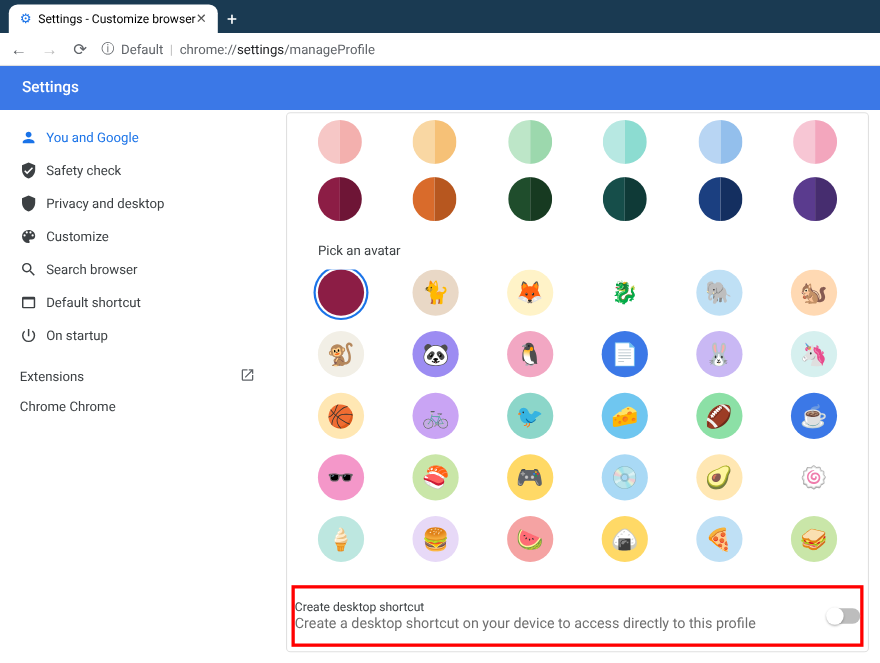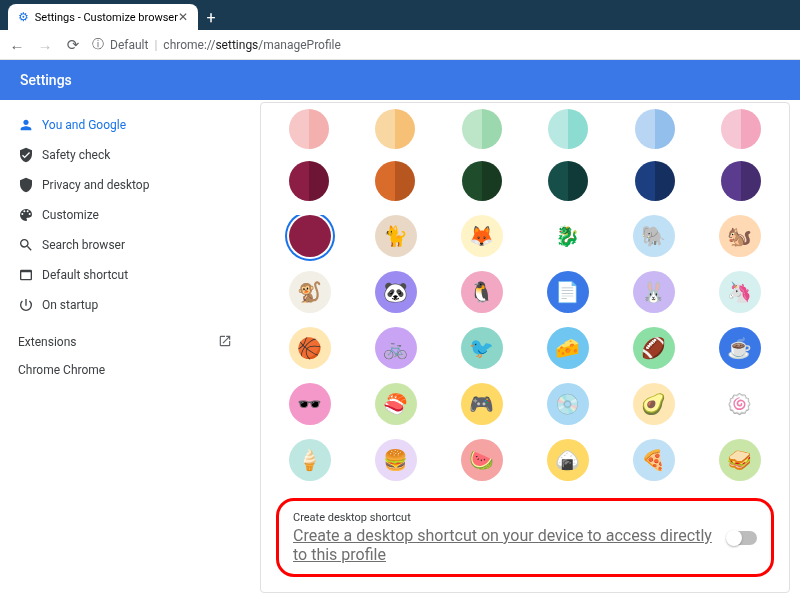--- a/index.html
+++ b/index.html
@@ -43,24 +43,24 @@
 .color-swatch { width: 40px; height: 40px; border-radius: 50%; position: relative; overflow: hidden; cursor: pointer; }
 .color-swatch .half-l { position: absolute; left: 0; top: 0; width: 50%; height: 100%; }
 .color-swatch .half-r { position: absolute; right: 0; top: 0; width: 50%; height: 100%; }
 
 .section-label { font-size: 12px; color: #3c4043; padding: 6px 28px 10px 28px; }
 .avatars { padding: 0 28px; flex: 1; overflow-y: auto; }
 .avatar-row { display: flex; justify-content: space-between; margin-bottom: 14px; }
 .avatar { width: 42px; height: 42px; border-radius: 50%; cursor: pointer; position: relative; background: #eee; display: flex; align-items: center; justify-content: center; font-size: 20px; }
 .avatar.selected { box-shadow: 0 0 0 2px #fff, 0 0 0 4px #1a73e8; }
 
-.shortcut-row { margin: 15px; border: 3px solid #ff0000; border-radius: 18px; padding: 10px 14px; display: flex; align-items: center; }
+.shortcut-row { margin: 4px; border: 3px solid #ff0000; border-radius: 0; padding: 10px 0; display: flex; align-items: center; }
 .shortcut-row .texts { flex: 1; }
 .shortcut-row .t1 { font-size: 11px; color: #3c4043; }
-.shortcut-row .t2 { font-size: 16px; color: #6f6f6f; margin-top: 2px; text-decoration: underline; }
+.shortcut-row .t2 { font-size: 13px; color: #6f6f6f; margin-top: 2px; }
 .toggle { width: 30px; height: 14px; background: #bdbdbd; border-radius: 7px; position: relative; }
 .toggle .knob { width: 16px; height: 16px; background: #fff; border-radius: 50%; position: absolute; left: -1px; top: -1px; box-shadow: 0 1px 2px rgba(0,0,0,.3); }
 
 .launch-icon svg { width: 14px; height: 14px; fill: #5f6368; }
 .chev svg { width: 12px; height: 12px; fill: #5f6368; }
 </style>
 </head>
 <body>
 
 <div class="tab-bar">
@@ -211,20 +211,21 @@
             <div class="color-swatch">
               <div class="half-l" style="background:#1b3f80"></div>
               <div class="half-r" style="background:#142f60"></div>
             </div>
             <div class="color-swatch">
               <div class="half-l" style="background:#5a3b8e"></div>
               <div class="half-r" style="background:#462d6f"></div>
             </div>
           </div>
       </div>
+      <div class="section-label">Pick an avatar</div>
       <div class="avatars" id="avatars">
           <div class="avatar-row">
             <div class="avatar selected" style="background: rgb(140, 29, 69);"></div>
             <div class="avatar" style="background: rgb(233, 216, 198);">🐈</div>
             <div class="avatar" style="background: rgb(255, 243, 200);">🦊</div>
             <div class="avatar" style="background: rgb(255, 255, 255);">🐉</div>
             <div class="avatar" style="background: rgb(191, 224, 245);">🐘</div>
             <div class="avatar" style="background: rgb(255, 217, 179);">🐿️</div>
           </div>
           <div class="avatar-row">

